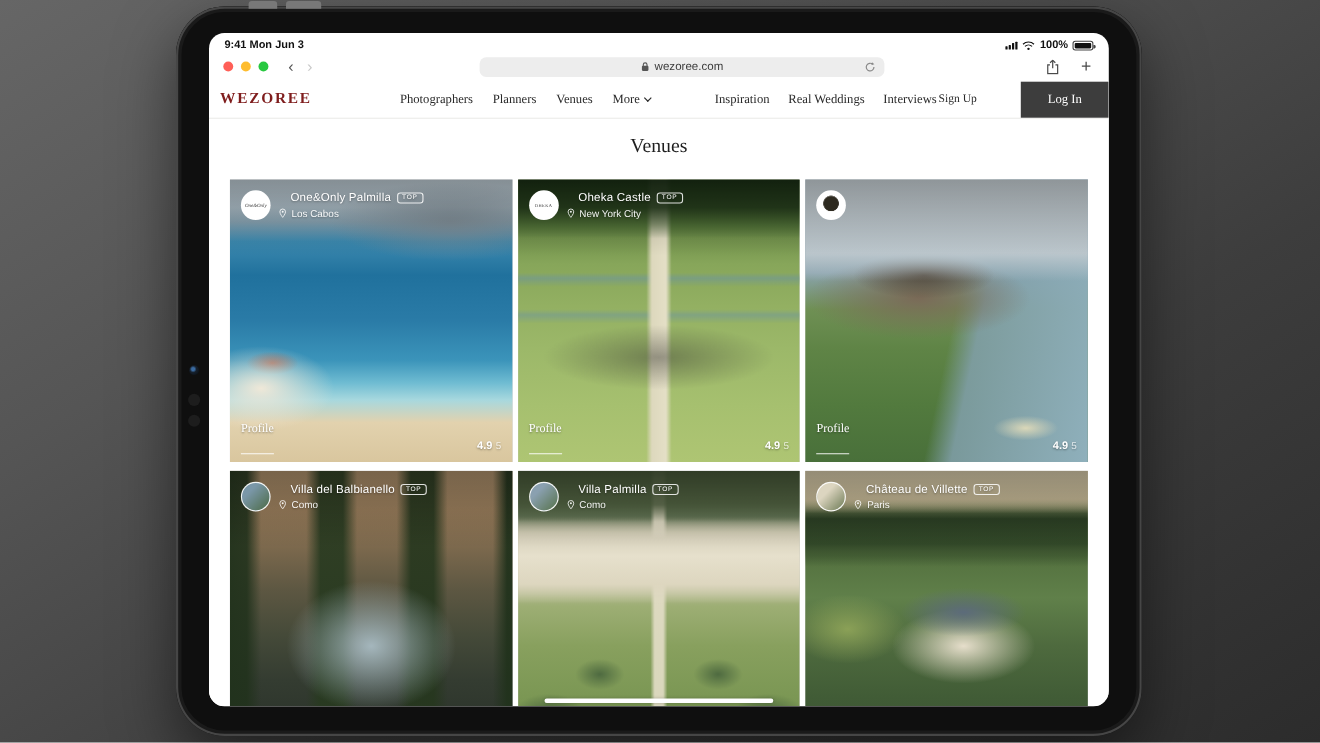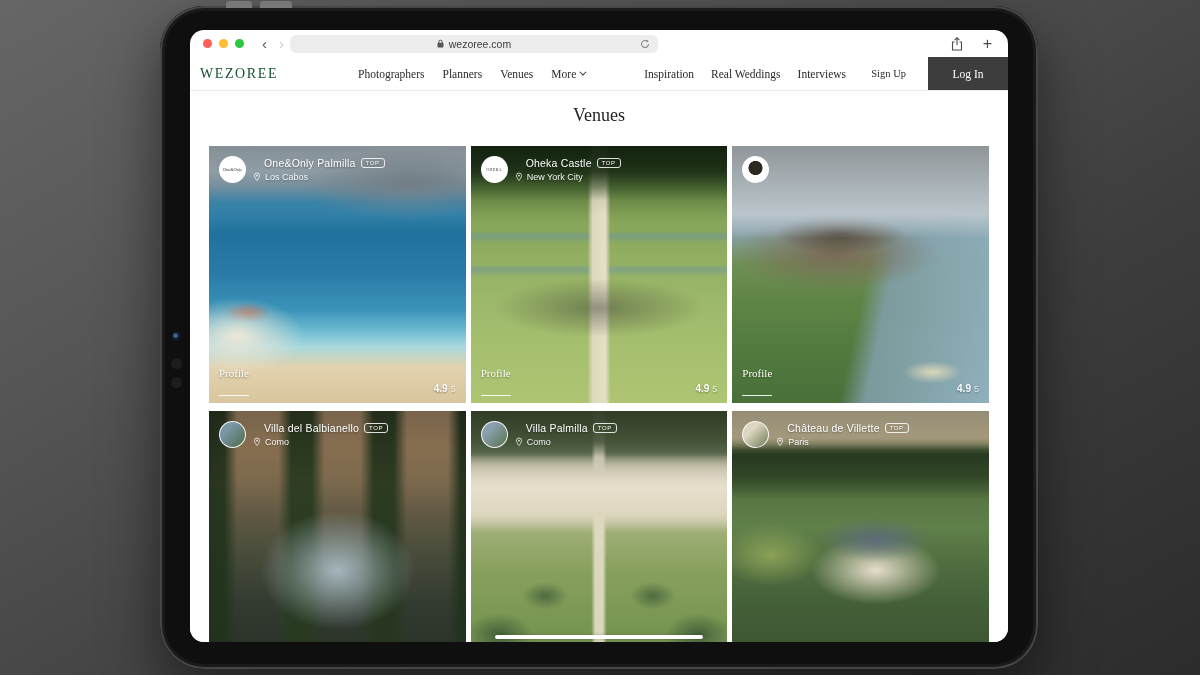--- a/index.html
+++ b/index.html
@@ -40,36 +40,36 @@
   .battery::after { content:""; position:absolute; right:-3px; top:2.5px; width:2px; height:3px; background:#444; border-radius:0 1px 1px 0; }
   .battery i { display:block; width:100%; height:100%; background:#111; border-radius:1px; }
 
   
   .toolbar { height:27px; flex:0 0 27px; display:flex; align-items:center; padding:0 13px; }
   .lights { display:flex; gap:7px; margin-right:12px; }
   .light { width:9px; height:9px; border-radius:50%; }
   .light.r{background:#ff5f57}.light.y{background:#febc2e}.light.g{background:#28c840}
   .navbtn { font-size:15px; line-height:1; padding:0 6px; cursor:pointer; }
   .navbtn.back{color:#555}.navbtn.fwd{color:#c9c9c9}
-  .url-wrap { flex:1; display:flex; }
+  .url-wrap { flex:1; display:flex; justify-content:center; }
   .url-bar { width:368px; height:18px; background:#ededed; border-radius:6px; position:relative;
     display:flex; align-items:center; justify-content:center; gap:5px; font-size:10.5px; color:#3c3c3c; }
   .refresh { position:absolute; right:8px; top:4px; }
   .tool-right { display:flex; align-items:center; gap:20px; padding-right:3px; color:#4a4a4a; }
   .plus { font-size:16px; font-weight:400; line-height:1; cursor:pointer; }
 
   
   .site { flex:1; overflow:hidden; display:flex; flex-direction:column; background:#fff; }
   .site-header { height:34px; flex:0 0 34px; border-bottom:1px solid #ecebe9; display:flex; align-items:center; padding-left:10px; font-family:"Liberation Serif", serif; }
-  .logo { font-size:14px; font-weight:400; letter-spacing:1.6px; color:#14532d; cursor:pointer; }
+  .logo { font-size:14px; font-weight:700; letter-spacing:1.6px; color:#7f1d1d; cursor:pointer; }
   .nav { display:flex; gap:18px; margin-left:80px; }
   .nav2 { display:flex; gap:17px; margin-left:60px; }
   .nav-item { font-size:11.5px; color:#2a2a2a; cursor:pointer; white-space:nowrap; display:flex; align-items:center; gap:3px; }
   .caret { width:5px; height:5px; border-right:1px solid #2a2a2a; border-bottom:1px solid #2a2a2a; transform:rotate(45deg) translateY(-2px); }
-  .signup { margin-left:auto; font-size:10.5px; color:#2a2a2a; padding-right:22px; cursor:pointer; }
+  .signup { margin-left:auto; font-size:10.5px; color:#2a2a2a; padding-right:40px; cursor:pointer; }
   .login { height:100%; width:80px; background:#3d3d3d; color:#fff; font-size:11.5px; display:flex; align-items:center; justify-content:center; cursor:pointer; }
   .page-title { text-align:center; font-family:"Liberation Serif", serif; font-size:18px; color:#1f1f1f; padding:14px 0 20px; }
 
   
   .grid { flex:1; overflow:hidden; padding:0 19px; display:grid; grid-template-columns:repeat(3,1fr); gap:8px 5px; grid-auto-rows:257px; }
   .card { position:relative; overflow:hidden; cursor:pointer; background:#ccc; }
   .art { position:absolute; inset:0; }
   .shade { position:absolute; inset:0; background:linear-gradient(180deg, rgba(0,0,0,.28), rgba(0,0,0,0) 27%); }
   .card-top { position:absolute; top:10px; left:10px; right:6px; display:flex; gap:7px; align-items:flex-start; }
   .avatar { width:27px; height:27px; flex:0 0 27px; border-radius:50%; border:1.5px solid rgba(255,255,255,.92);
@@ -139,20 +139,40 @@
 
 <div class="tablet">
   <div class="hw-btn b1"></div>
   <div class="hw-btn b2"></div>
   <div class="camera"></div>
   <div class="bezel-dot" style="top:352px"></div>
   <div class="bezel-dot" style="top:371px"></div>
 
   <div class="screen">
 
+    <div class="statusbar">
+      <span>9:41 Mon Jun 3</span>
+      <span class="status-right">
+        <span class="sig">
+            <i></i>
+            <i></i>
+            <i></i>
+            <i></i>
+          </span>
+        <svg width="12" height="9" viewBox="0 0 12 9">
+          <path d="M1 3.2 A7.2 7.2 0 0 1 11 3.2" fill="none" stroke="#111" stroke-width="1.1"></path>
+          <path d="M2.8 5.2 A4.6 4.6 0 0 1 9.2 5.2" fill="none" stroke="#111" stroke-width="1.1"></path>
+          <circle cx="6" cy="7.4" r="1.1" fill="#111"></circle>
+        </svg>
+        <span>100%</span>
+        <span class="battery">
+            <i></i>
+          </span>
+      </span>
+    </div>
 
     <div class="toolbar">
       <span class="lights">
         <span class="light r"></span>
         <span class="light y"></span>
         <span class="light g"></span>
       </span>
       <span class="navbtn back">‹</span>
       <span class="navbtn fwd">›</span>
       <span class="url-wrap">

